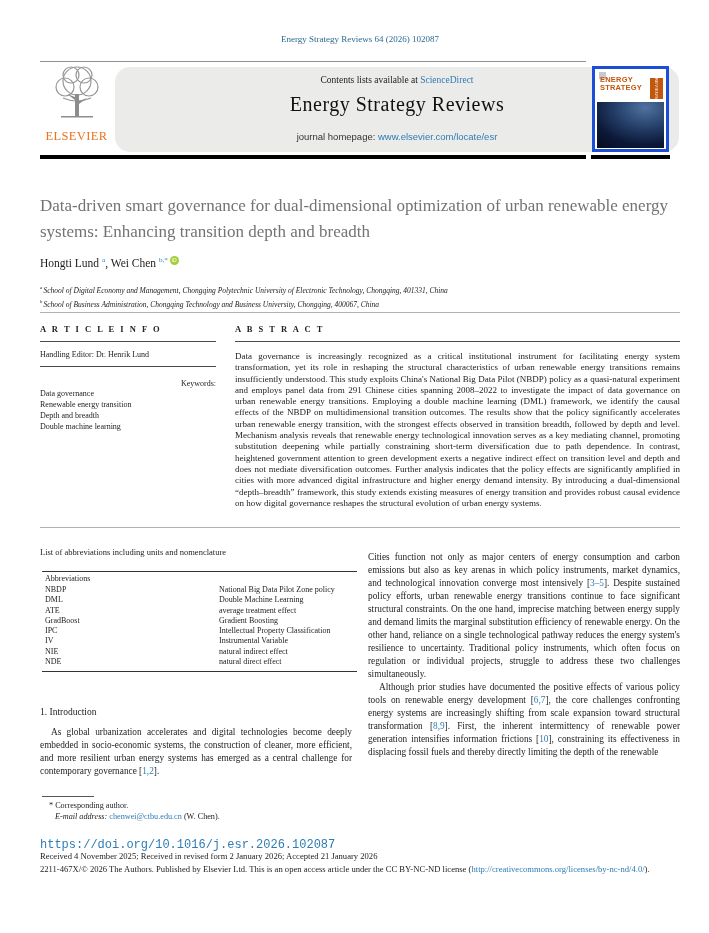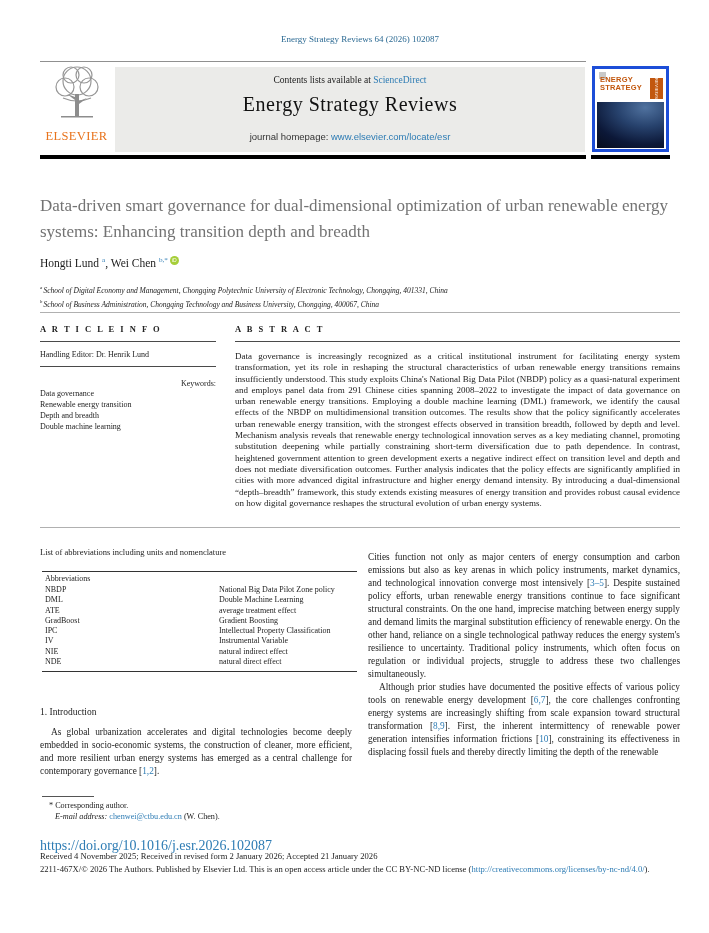--- a/index.html
+++ b/index.html
@@ -13,22 +13,22 @@
   .sup { vertical-align:super; font-size:0.62em; }
   .supl { vertical-align:super; font-size:0.62em; color:#2e7cb4; }
 
   .jref { position:absolute; top:34px; left:40px; width:640px; text-align:center;
           font-size:9px; color:#2c6a93; }
   .toprule { position:absolute; top:61px; left:40px; width:546px; height:1px; background:#909090; }
 
   .elsevier-box { position:absolute; top:64px; left:40px; width:73px; height:89px; text-align:center; }
   .elsevier-wordmark { font-size:12.5px; color:#e8731c; letter-spacing:0.4px; margin-top:1px; }
 
-  .masthead { position:absolute; top:67px; left:115px; width:470px; height:85px;
-              background:#ebebe9; text-align:center; }
+  .masthead { position:absolute; top:67px; left:115px; width:564px; height:85px;
+              background:#ebebe9; text-align:center;border-radius:15px; }
   .contents-line { padding-top:8px; font-size:9.5px; }
   .journal-title { margin-top:8px; font-size:20px; letter-spacing:0.5px; color:#111; }
   .homepage-line { margin-top:15px; font-size:9.5px; font-family:"Liberation Sans", sans-serif; color:#333; }
 
   .cover { position:absolute; top:66px; left:592px; width:77px; height:86px;
            border:3px solid #1d4ed8; background:#fff; box-sizing:border-box; }
   .cover-top { position:relative; height:33px; }
   .cover-title { position:absolute; top:7px; left:5px; font-family:"Liberation Sans", sans-serif;
                  font-size:7.5px; font-weight:bold; color:#c2570e; line-height:1.1; letter-spacing:0.2px; }
   .cover-spine { position:absolute; top:9px; right:3px; width:13px; height:21px; background:#c2570e;
@@ -76,21 +76,21 @@
   .body-right p.indent { text-indent:11px; }
 
   .intro-head { position:absolute; top:707px; left:40px; font-size:9.5px; font-weight:normal; }
   .intro-p { position:absolute; top:726px; left:40px; width:312px; font-size:9.3px;
              line-height:13px; text-align:justify; text-indent:11px; }
 
   .fnrule { position:absolute; top:796px; left:42px; width:52px; height:1px; background:#555; }
   .fn1 { position:absolute; top:801px; left:49px; font-size:8.2px; }
   .fn2 { position:absolute; top:812px; left:55px; font-size:8.2px; }
 
-  .doi      { position:absolute; top:838px; left:40px; font-size:14px; }
+  .doi      { position:absolute; top:838px; left:40px; font-size:12px;font-family:Liberation Mono, monospace; }
   .received { position:absolute; top:851px; left:40px; font-size:8.6px; }
   .copyright{ position:absolute; top:863px; left:40px; width:642px; font-size:8.6px; line-height:12.3px; }
 </style>
 </head>
 <body>
 
 <div class="page">
 
   <div class="jref">Energy Strategy Reviews 64 (2026) 102087</div>
   <div class="toprule"></div>

